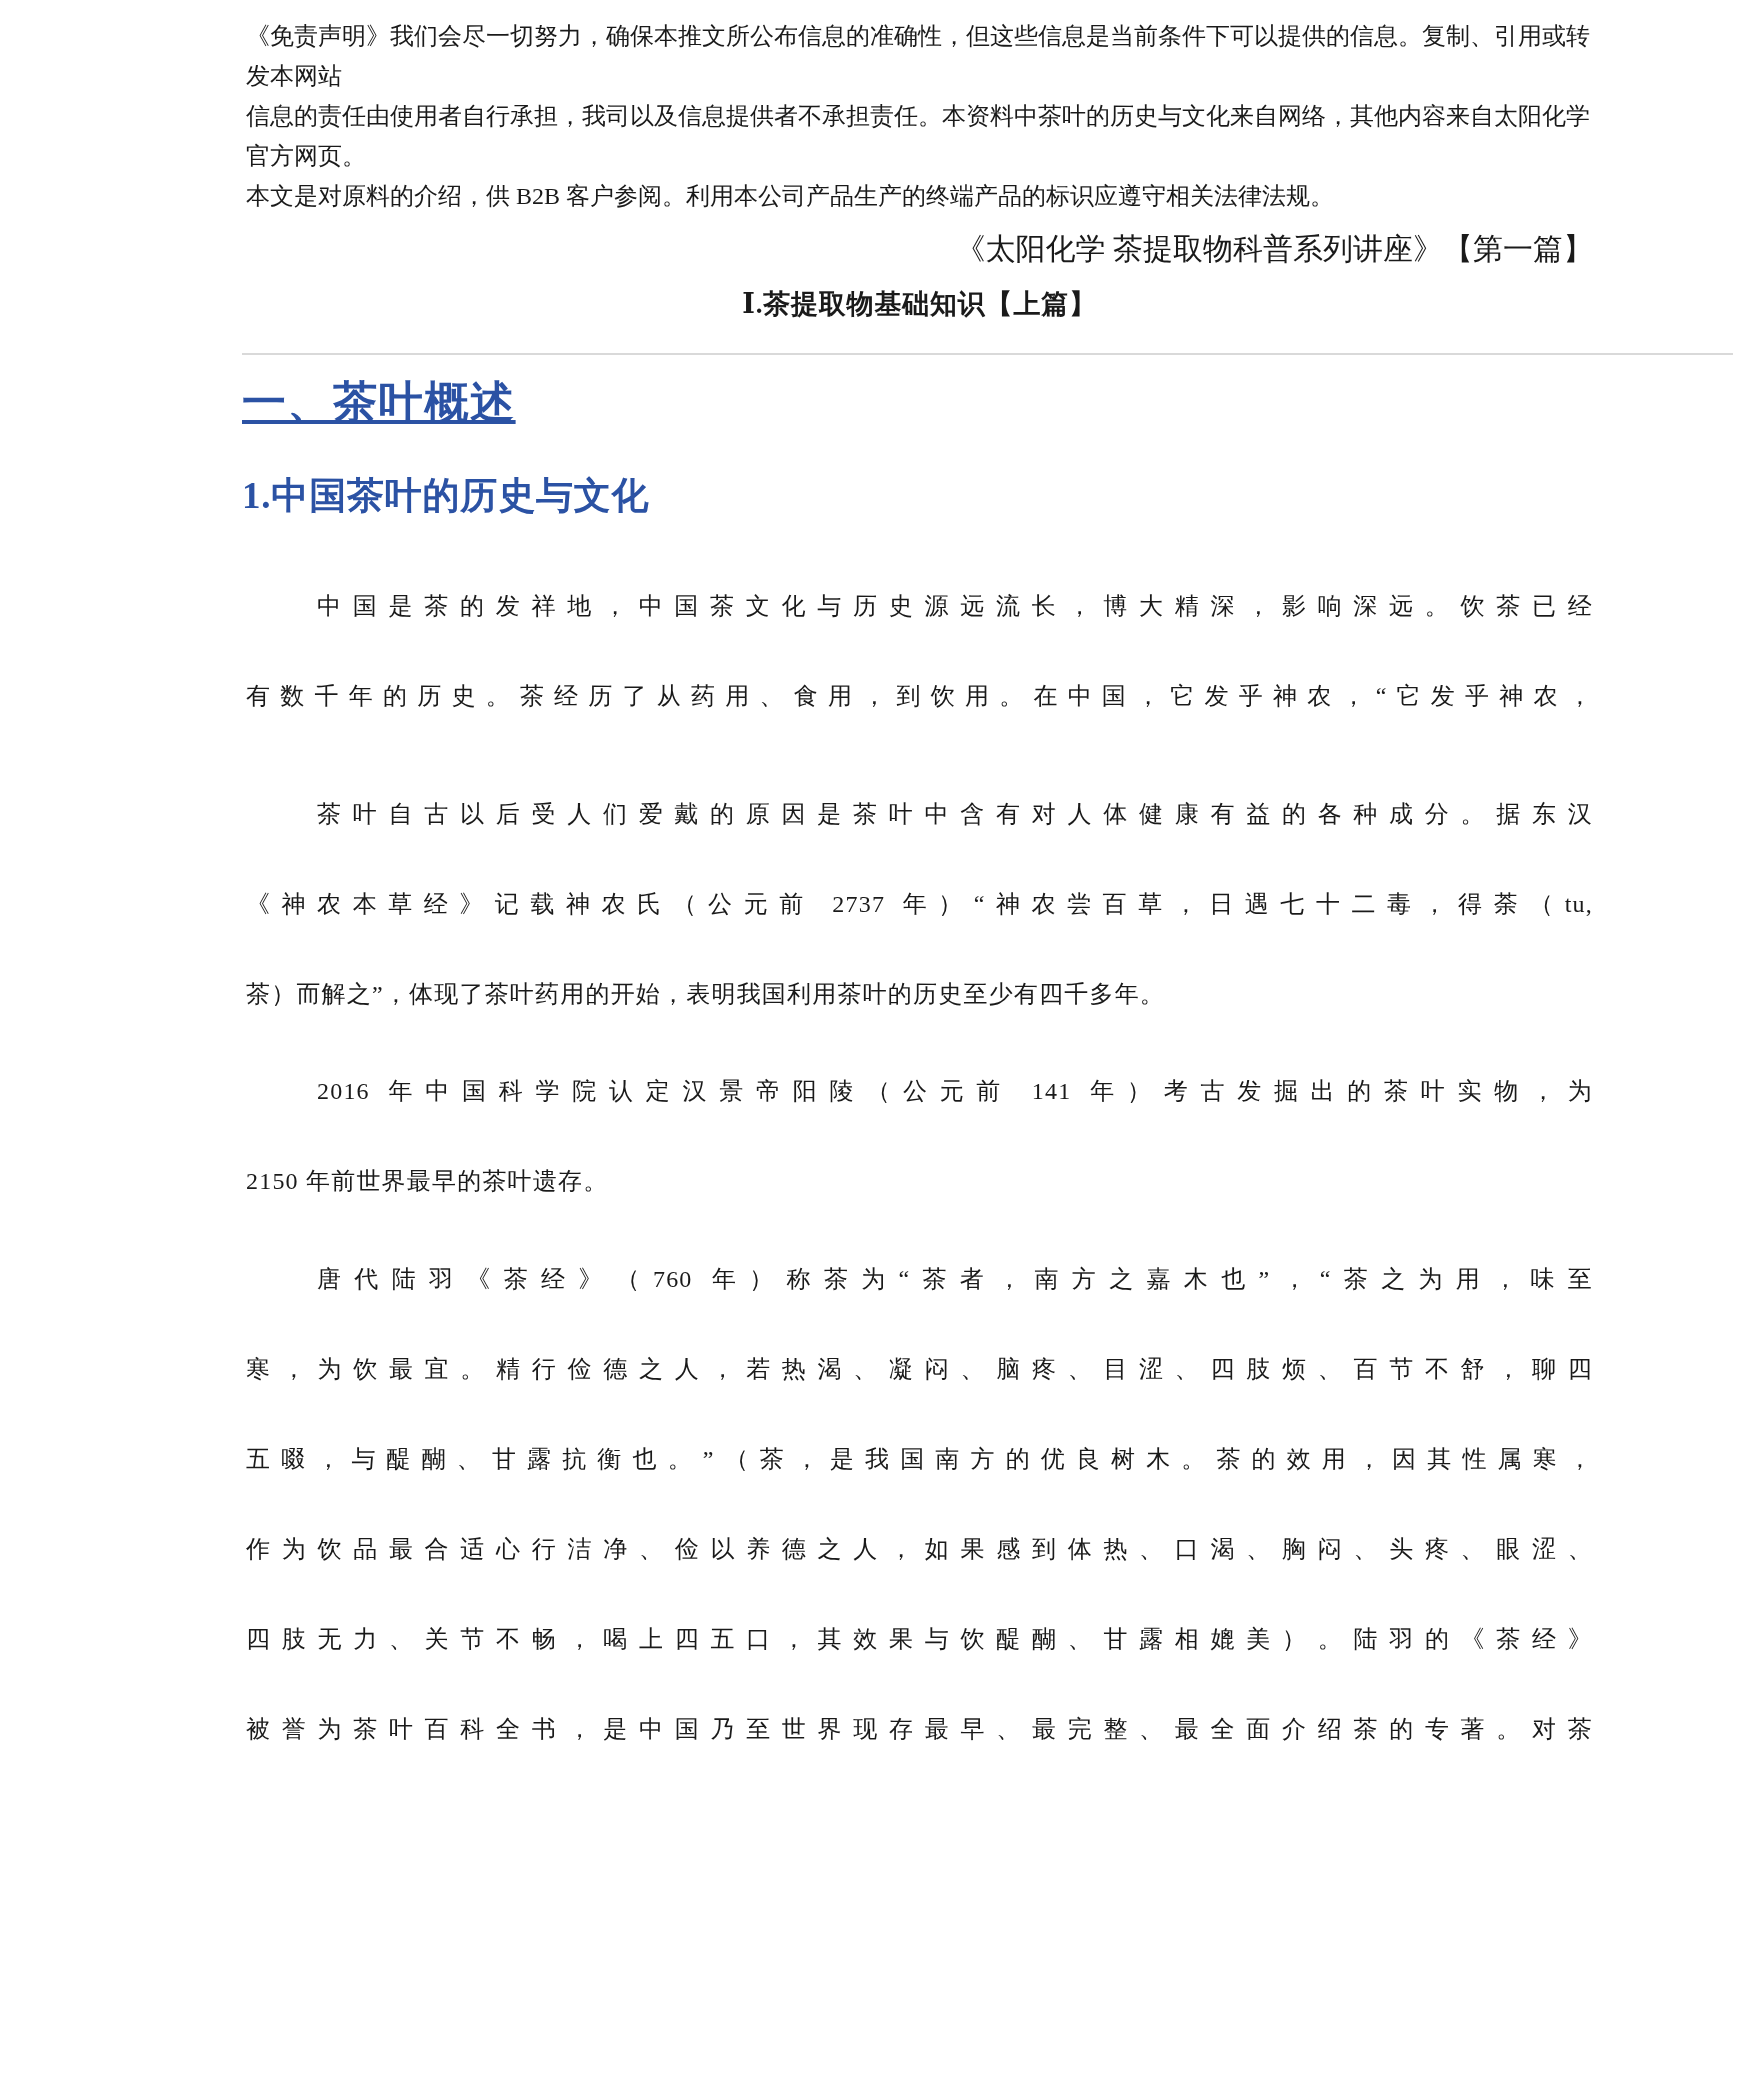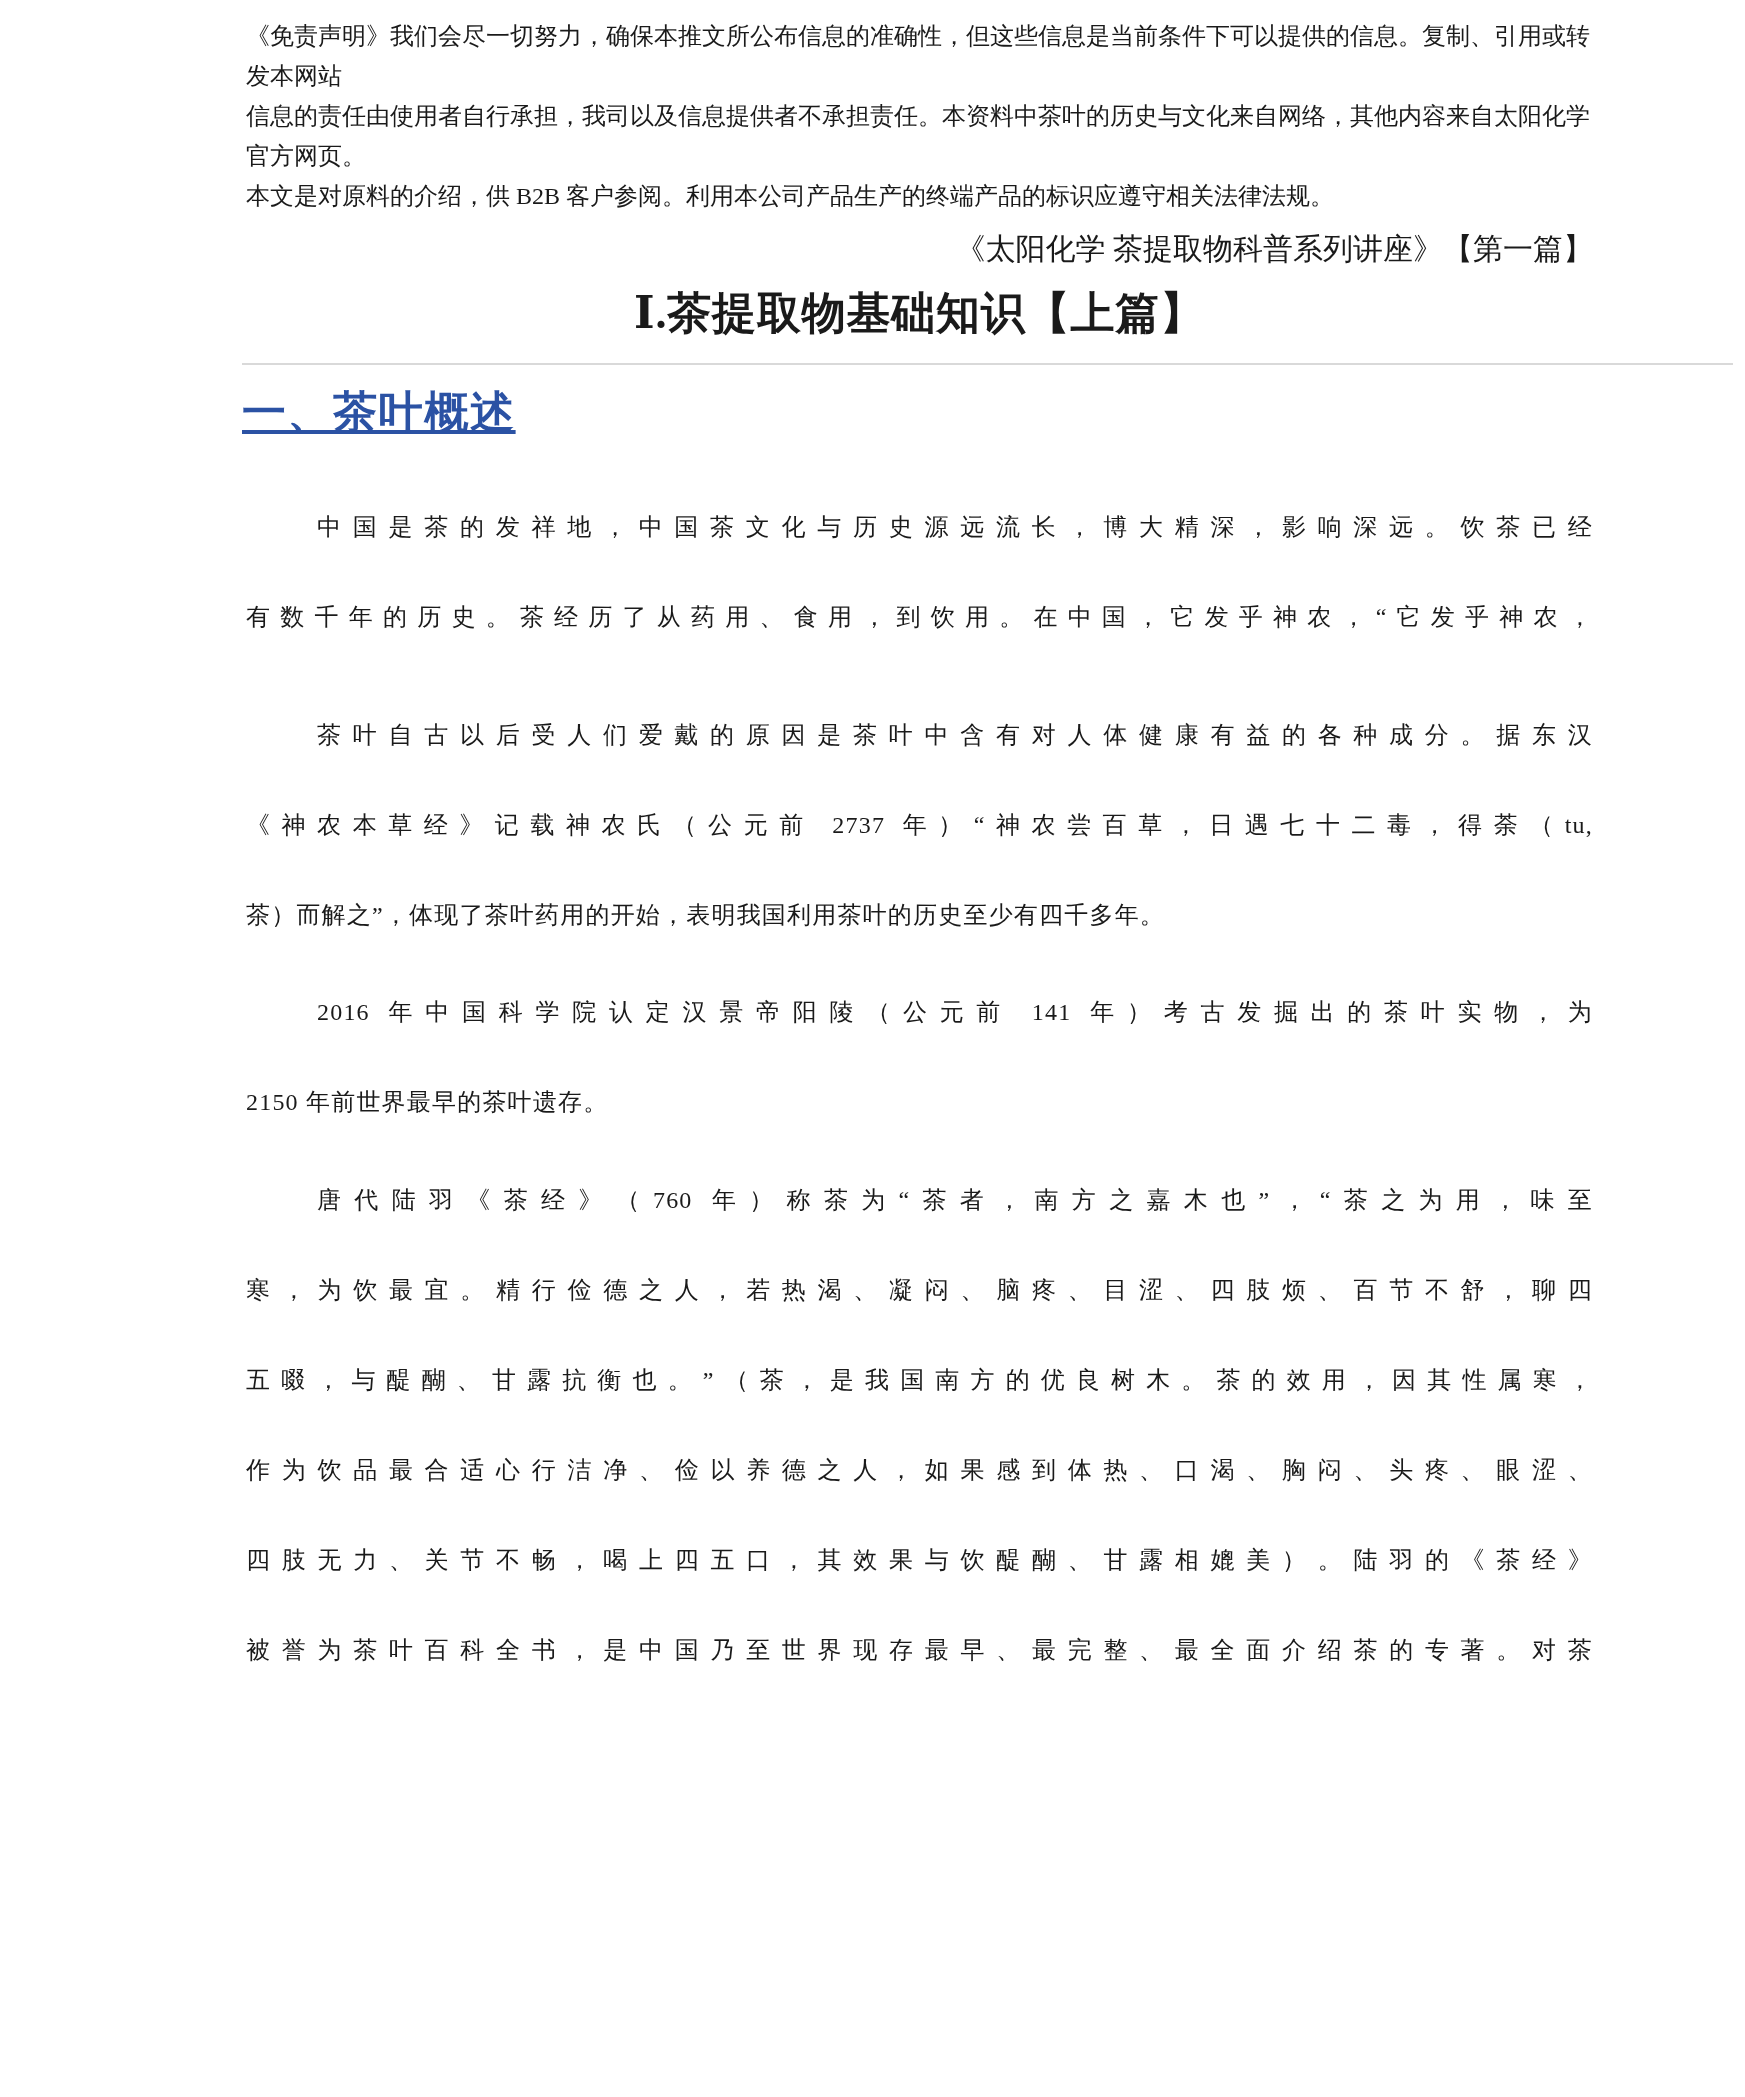--- a/index.html
+++ b/index.html
@@ -31,22 +31,22 @@
   .disclaimer .disc-line.justify { white-space: normal; }
   
   .series-title {
     margin-top: 13px;
     font-size: 30px;
     line-height: 39px;
     text-align: right;
   }
   
   .main-title {
-    margin-top: 18px;
-    font-size: 44px;
+    margin-top: 8px;
+    font-size: 27px;
     line-height: 56px;
     font-weight: bold;
     text-align: center;
     letter-spacing: 0.8px;
   }
   .divider {
     margin-top: 21px;
     margin-left: 242px;
     margin-right: 13px;
     border-top: 2.4px solid #d9d9d9;
@@ -104,20 +104,21 @@
   </div>
 
   <div class="content series-title">《太阳化学 茶提取物科普系列讲座》【第一篇】</div>
 
   <div class="content main-title">Ⅰ.茶提取物基础知识【上篇】</div>
 
   <div class="divider"></div>
 
   <h1 class="section-heading">一、茶叶概述</h1>
 
+  <h2 class="sub-heading">1.中国茶叶的历史与文化</h2>
 
   <div class="content bodytext">
 
     <div class="para para-1">
       <span class="line indent justify">中国是茶的发祥地，中国茶文化与历史源远流长，博大精深，影响深远。饮茶已经</span>
       <span class="line justify">有数千年的历史。茶经历了从药用、食用，到饮用。在中国，它发乎神农，“它发乎神农，</span>
     </div>
 
     <div class="para para-2">
       <span class="line indent justify">茶叶自古以后受人们爱戴的原因是茶叶中含有对人体健康有益的各种成分。据东汉</span>

